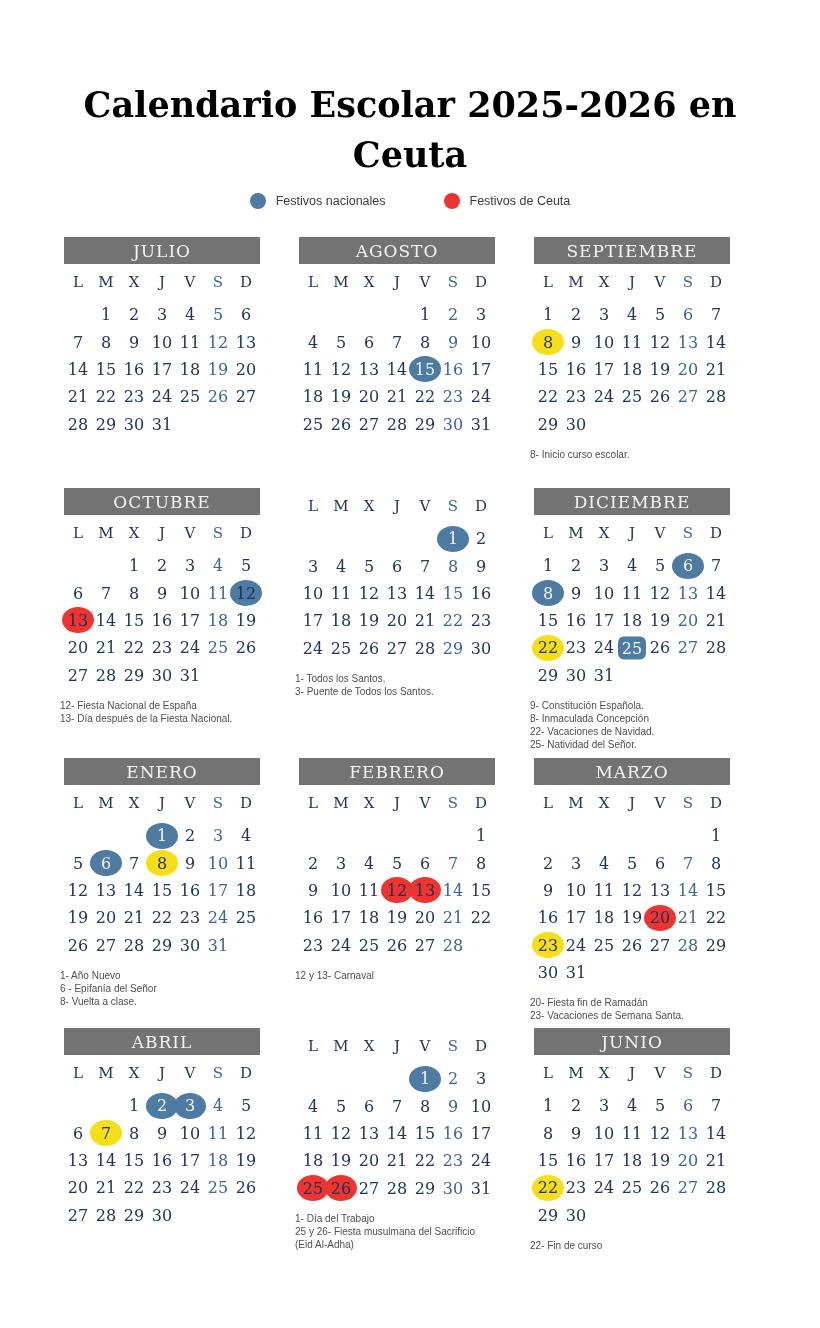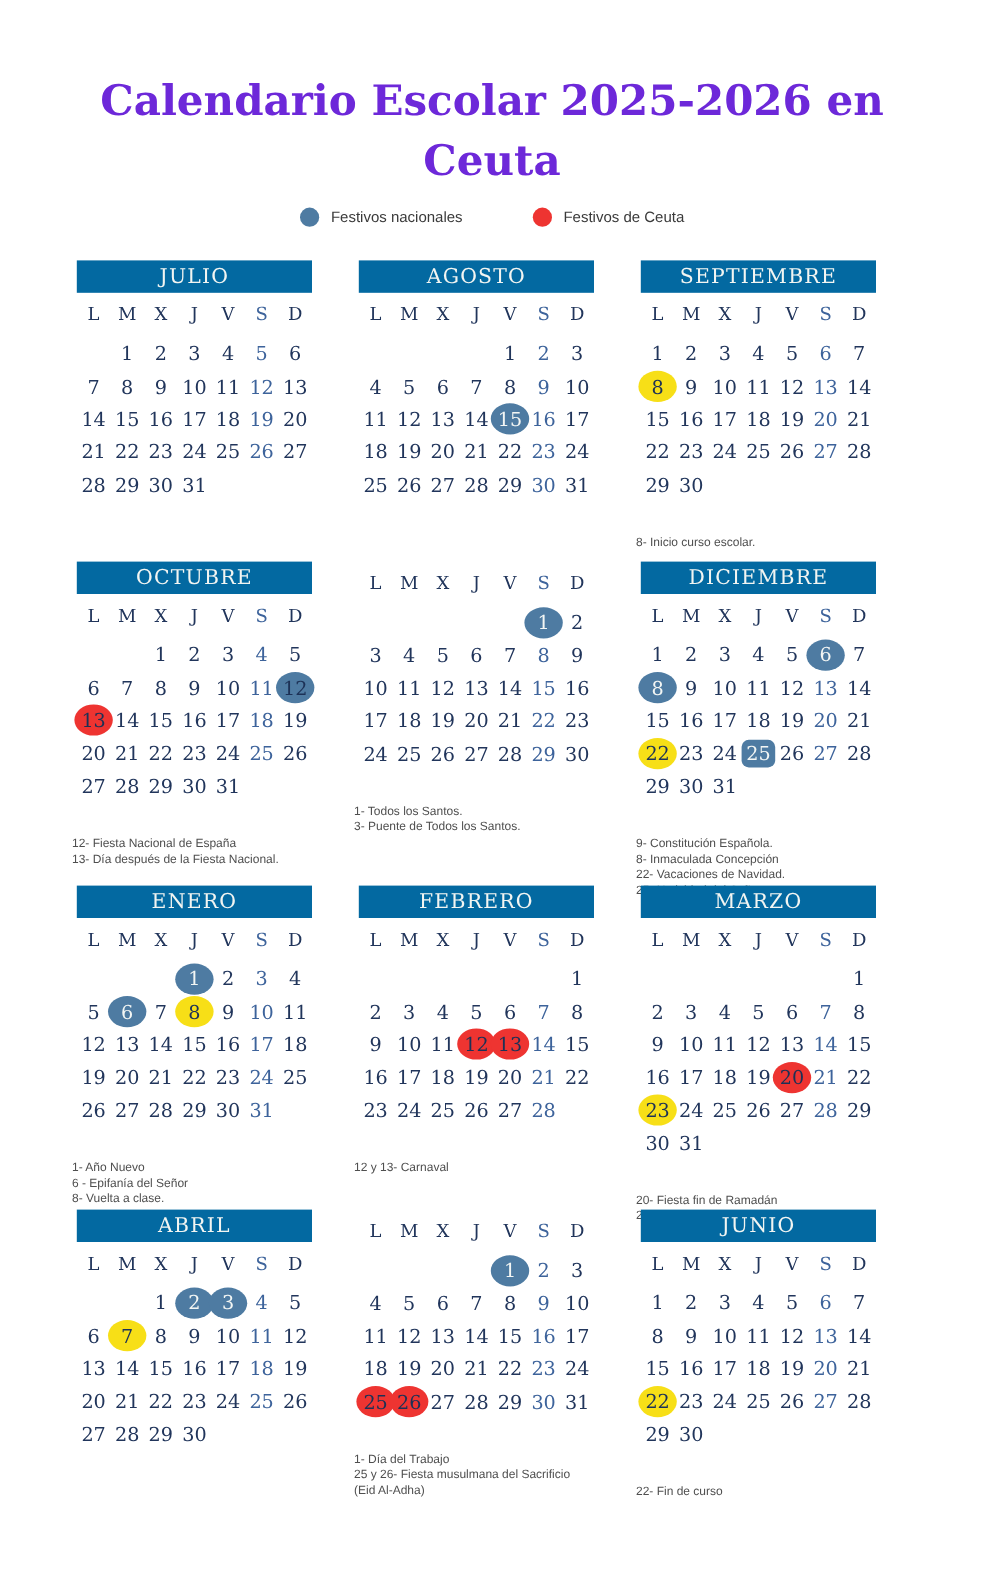--- a/index.html
+++ b/index.html
@@ -1,38 +1,38 @@
 <!DOCTYPE html>
 <html><head>
 <meta charset="utf-8">
 <style>
   html,body{margin:0;padding:0;}
   body{
     width:820px;height:1328px;background:#ffffff;overflow:hidden;
     font-family:"DejaVu Serif", serif;
   }
   .title{
-    margin-top:60px;text-align:center;font-weight:bold;
-    font-size:35px;line-height:50px;color:#6d28d9;
+    margin-top:80px;text-align:center;font-weight:bold;
+    font-size:35px;line-height:50px;color:#000000;
   }
   .legend{
     display:flex;justify-content:center;align-items:center;gap:58px;
     margin-top:13px;font-family:"Liberation Sans", sans-serif;
     font-size:12.5px;color:#3a3a3a;
   }
   .legend-item{display:flex;align-items:center;gap:10px;}
   .legend-dot{width:16px;height:16px;border-radius:50%;}
   .months{
     margin:28px 0 0 64px;
     display:grid;grid-template-columns:repeat(3,196px);column-gap:39px;
     grid-template-rows:251px 270px 270px auto;
     align-items:start;
   }
   .month-header{
-    height:27px;background:#0369a1;color:#f2f5f2;
+    height:27px;background:#737373;color:#f2f5f2;
     display:flex;align-items:center;justify-content:center;
     font-size:17px;letter-spacing:1px;
   }
   .weekday-row{
     display:grid;grid-template-columns:repeat(7,28px);
     margin-top:7px;height:22px;align-items:center;justify-items:center;
     font-size:15px;color:#21355b;
   }
   .days{
     display:grid;grid-template-columns:repeat(7,28px);grid-auto-rows:27.4px;
@@ -44,21 +44,21 @@
     position:absolute;left:50%;top:50%;transform:translate(-50%,-50%);
     width:32px;height:26px;border-radius:50%;
     display:flex;align-items:center;justify-content:center;z-index:1;
   }
   .hl-blue{background:#4e7ba2;color:#f3f6f4;}
   .hl-blue-dark{background:#4e7ba2;color:#1c3156;}
   .hl-square{background:#4e7ba2;color:#f3f6f4;border-radius:6px;width:28px;height:23px;}
   .hl-red{background:#ee3431;color:#1c3156;}
   .hl-yellow{background:#f7df17;color:#1c3156;}
   .notes{
-    margin-top:28px;margin-left:-4px;
+    margin-top:10px;margin-left:-4px;
     font-family:"Liberation Sans", sans-serif;
     font-size:10px;line-height:13px;color:#4f4f4f;
   }
 </style>
 </head>
 <body>
 
 <div class="title">
   <div>Calendario Escolar 2025-2026 en</div>
   <div>Ceuta</div>

